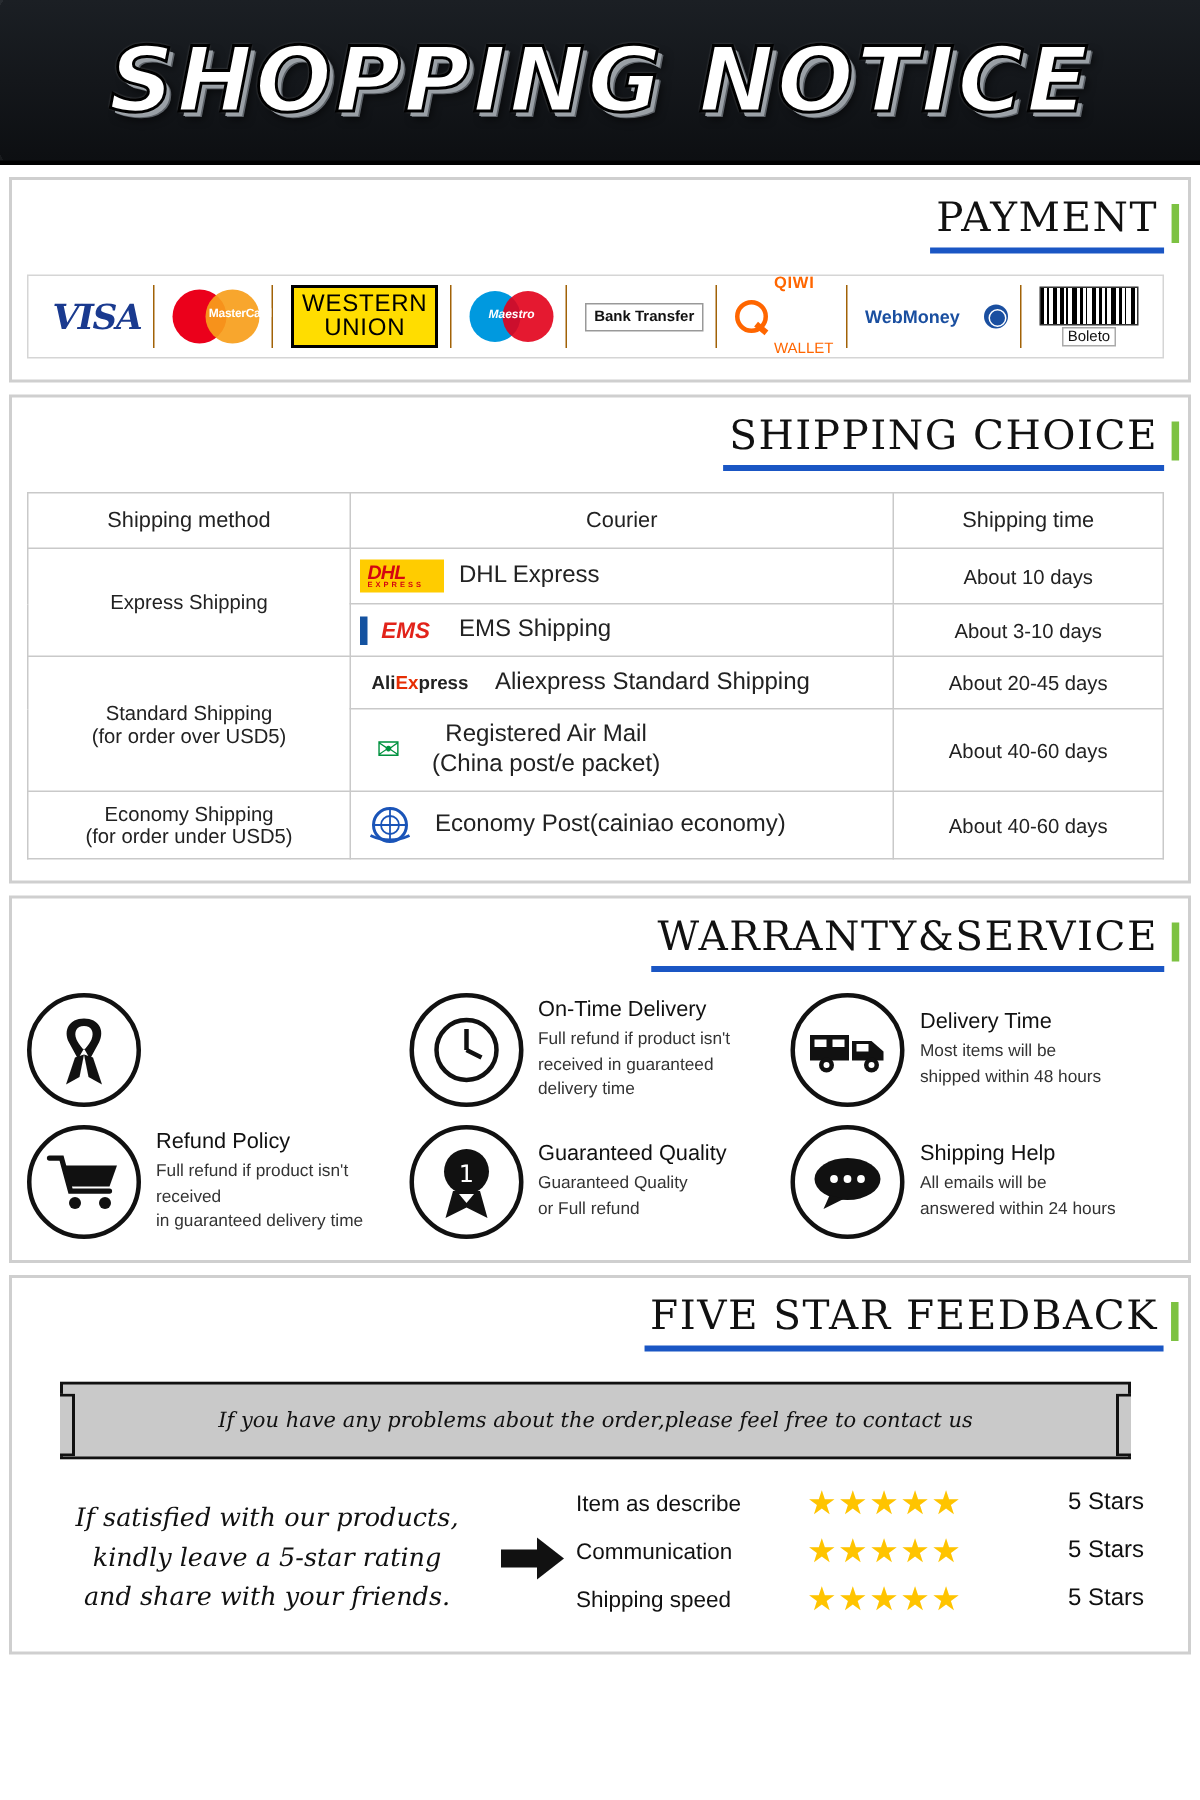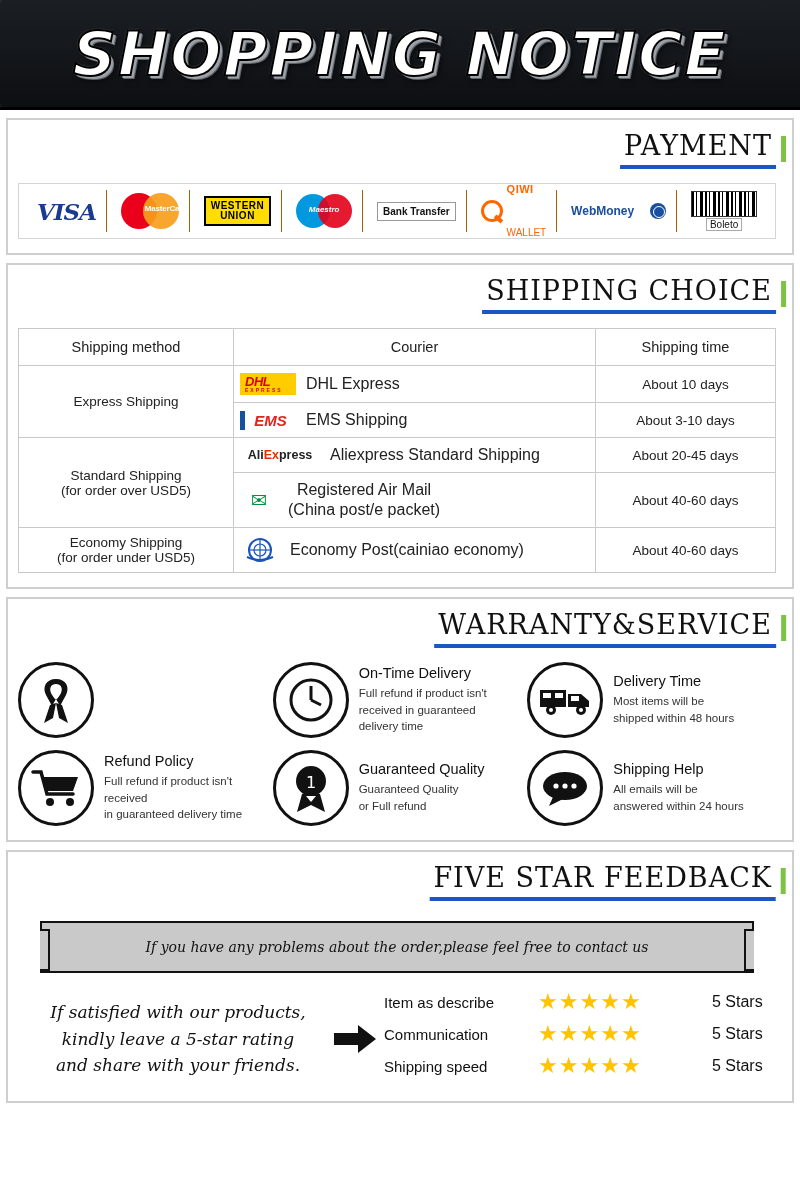--- a/index.html
+++ b/index.html
@@ -111,21 +111,21 @@
   .mc-wrap .c1 { left: 0; background: #eb001b; }
   .mc-wrap .c2 { left: 22px; background: #f79e1b; opacity: .92; }
   .mc-wrap .lbl {
     position: absolute; left: 16px; top: 11px; width: 58px; text-align: center;
     font-size: 8px; font-weight: bold; color: #fff; z-index: 3; letter-spacing: -.2px;
   }
   .wu {
     background: #ffdd00; border: 2px solid #000; padding: 3px 5px;
     text-align: center; line-height: 1.0;
   }
-  .wu span { display: block; font-size: 10px; font-weight: bold; color: #000; letter-spacing: .5px; }
+  .wu span { display: block; font-size: 16px; font-weight: normal; color: #000; letter-spacing: .5px; }
   .maestro-wrap { position: relative; width: 56px; height: 34px; }
   .maestro-wrap .c { position: absolute; top: 0; width: 34px; height: 34px; border-radius: 50%; }
   .maestro-wrap .c1 { left: 0; background: #0099df; }
   .maestro-wrap .c2 { left: 22px; background: #e2001a; opacity: .9; }
   .maestro-wrap .lbl {
     position: absolute; left: 0; top: 11px; width: 56px; text-align: center;
     font-size: 8px; font-style: italic; font-weight: bold; color: #fff; z-index: 3;
   }
   .bank {
     font-size: 10px; font-weight: bold; color: #111;

